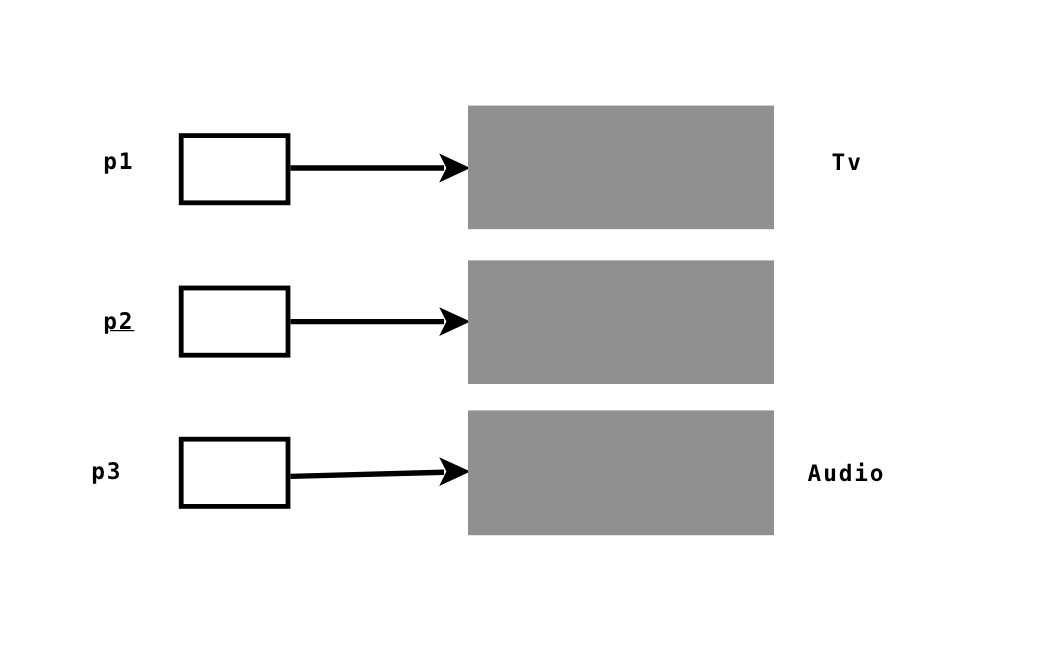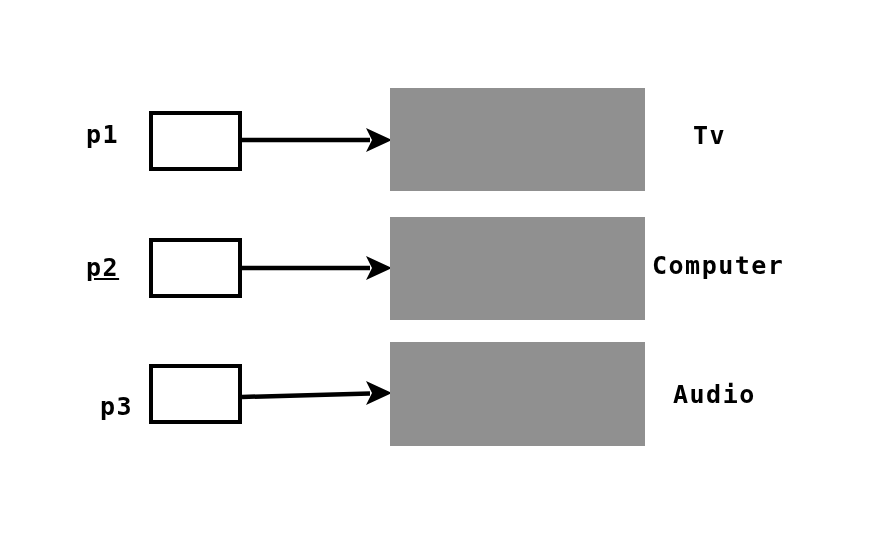--- a/index.html
+++ b/index.html
@@ -10,21 +10,21 @@
   }
   .canvas {
     position: relative;
     width: 872px;
     height: 556px;
     background: var(--background, #ffffff);
     overflow: hidden;
   }
   .label {
     position: absolute;
-    font-size: 25px;
+    font-size: 19px;
     font-weight: bold;
     letter-spacing: 1.5px;
     line-height: 22px;
     color: var(--text, #000000);
     white-space: nowrap;
   }
   .pointer-box {
     position: absolute;
     width: 93px;
     height: 60px;
@@ -59,23 +59,22 @@
   <div class="target-rect" style="top:88px; height:103px;"></div>
   <div class="label" style="left:693px; top:125px;text-align:right;">Tv</div>
 
   <div class="label" style="left:86px; top:257px;text-decoration:underline;">p2</div>
   <div class="pointer-box" style="left:149px; top:238px;"></div>
   <svg class="arrow-svg" style="left:242px; top:255px;" width="150" height="26" viewBox="0 0 150 26">
     <line class="arrow-line" x1="0" y1="13" x2="128" y2="13" stroke-width="4.5"></line>
     <polygon class="arrow-head" points="150,13 124,1 130,13 124,25"></polygon>
   </svg>
   <div class="target-rect" style="top:217px; height:103px;"></div>
-  <div class="label" style="left:652px; top:255px;">Computer</div>
 
-  <div class="label" style="left:100px; top:382px;margin-top:14px;">p3</div>
+  <div class="label" style="left:76px; top:382px;">p3</div>
   <div class="pointer-box" style="left:149px; top:364px;"></div>
   <svg class="arrow-svg" style="left:242px; top:380px;" width="150" height="30" viewBox="0 0 150 30">
     <line class="arrow-line" x1="0" y1="17" x2="128" y2="13.5" stroke-width="4.5"></line>
     <polygon class="arrow-head" points="150,13 124,1 130,13 124,25"></polygon>
   </svg>
   <div class="target-rect" style="top:342px; height:104px;"></div>
   <div class="label" style="left:673px; top:384px;">Audio</div>
 
 </div>
 

